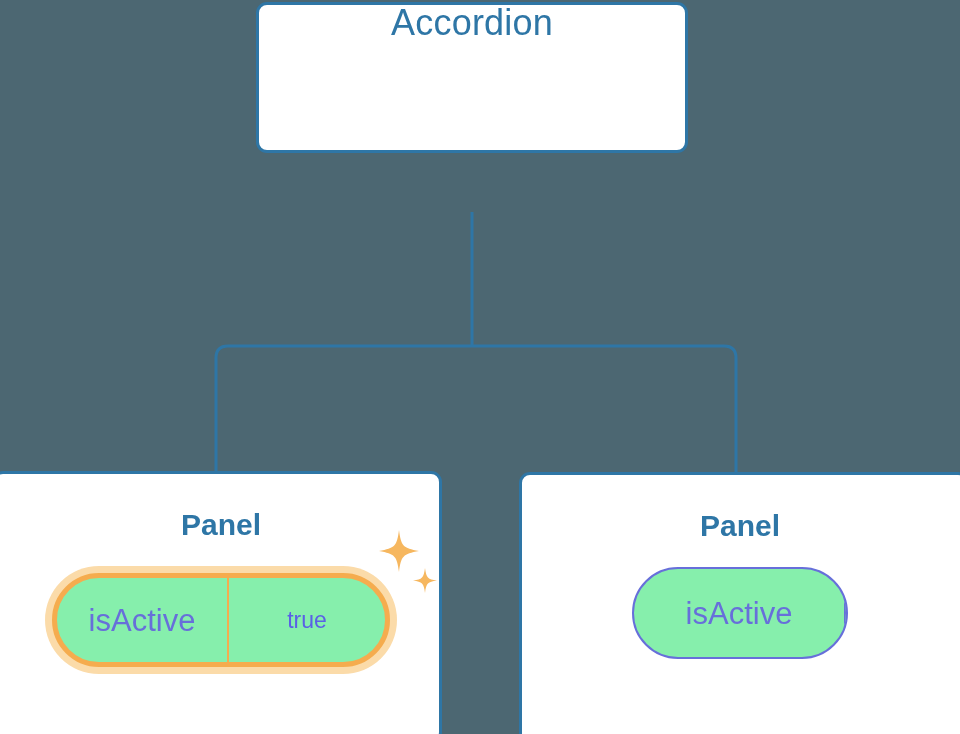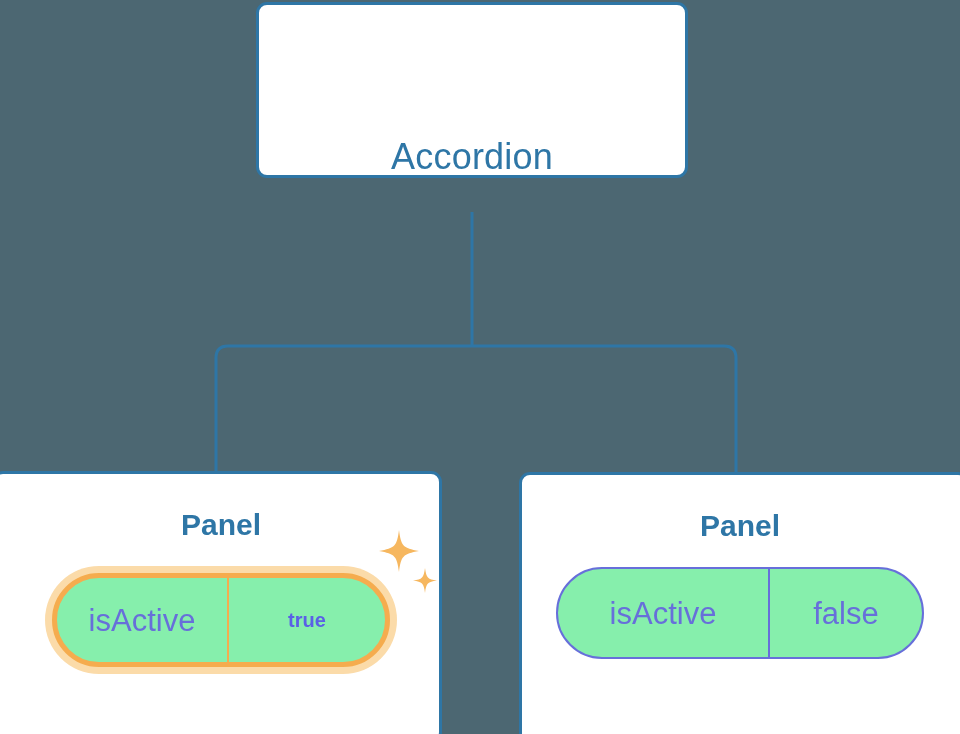--- a/index.html
+++ b/index.html
@@ -41,23 +41,23 @@
     border: 3px solid #2e76a6;
     border-radius: 11px;
     z-index: 2;
   }
 
   
   #root-node {
     left: 256px;
     top: 2px;
     width: 432px;
-    height: 176px;
-    display: flex;
-    align-items: flex-end;
+    height: 151px;
+    display: flex;
+    align-items: flex-start;
     justify-content: center;
   }
 
   .node-title-root {
     color: #2e76a6;
     font-size: 36px;
     font-weight: 400;
     letter-spacing: 0.2px;
     line-height: 1;
   }
@@ -136,22 +136,22 @@
 
   .is-highlighted .prop-key {
     width: 172px;
     font-size: 31px;
     color: #676fda;
     border-right: 2px solid #f5ac4e;
   }
 
   .is-highlighted .prop-val {
     width: 156px;
-    font-size: 20px;
-    font-weight: 700;
+    font-size: 23px;
+    font-weight: 400;
     color: #5a60e6;
   }
 
   
   .prop-pill-wrap.is-plain .prop-pill {
     border: 2px solid #676fda;
     height: 92px;
   }
 
   .is-plain .prop-key {
@@ -219,20 +219,19 @@
   </div>
 
   <div class="node-card" id="panel-node-right">
     <div class="panel-inner">
 
       <span class="node-title-panel">Panel</span>
 
       <div class="prop-pill-wrap is-plain">
         <div class="prop-pill">
           <span class="prop-key">isActive</span>
-          <span class="prop-val">false</span>
         </div>
       </div>
 
     </div>
   </div>
 
 </div>
 
 </body></html>

